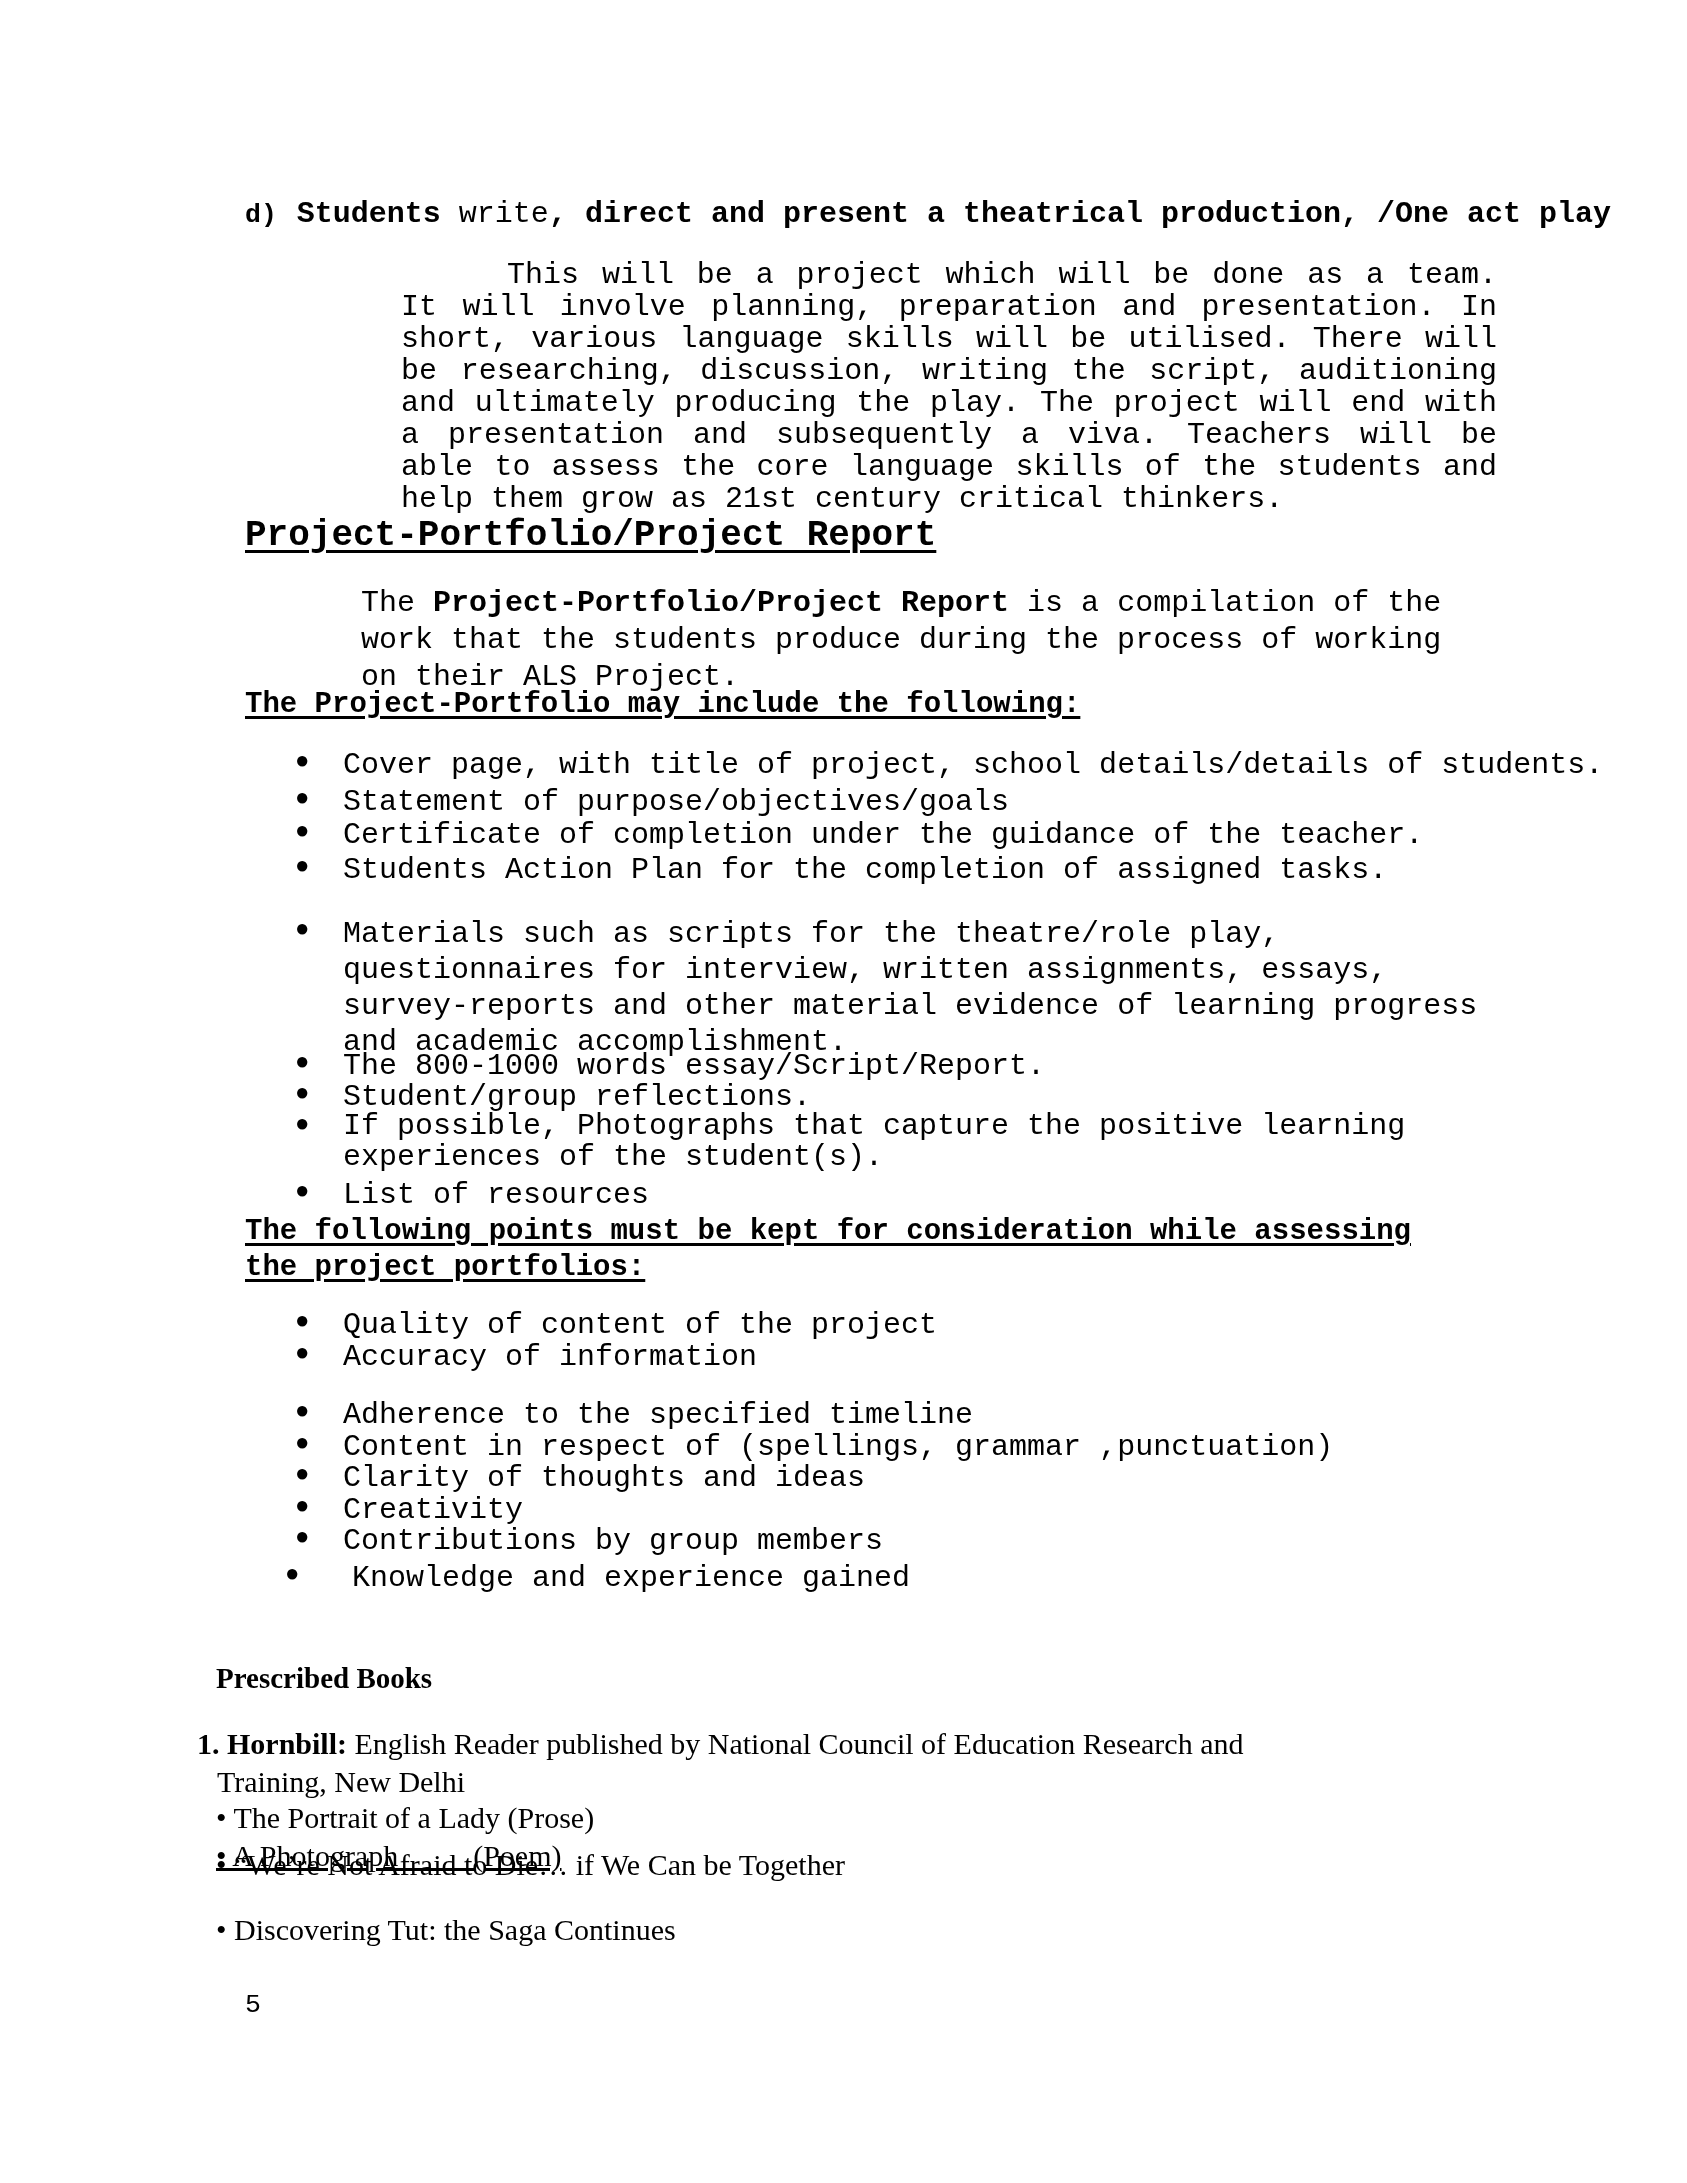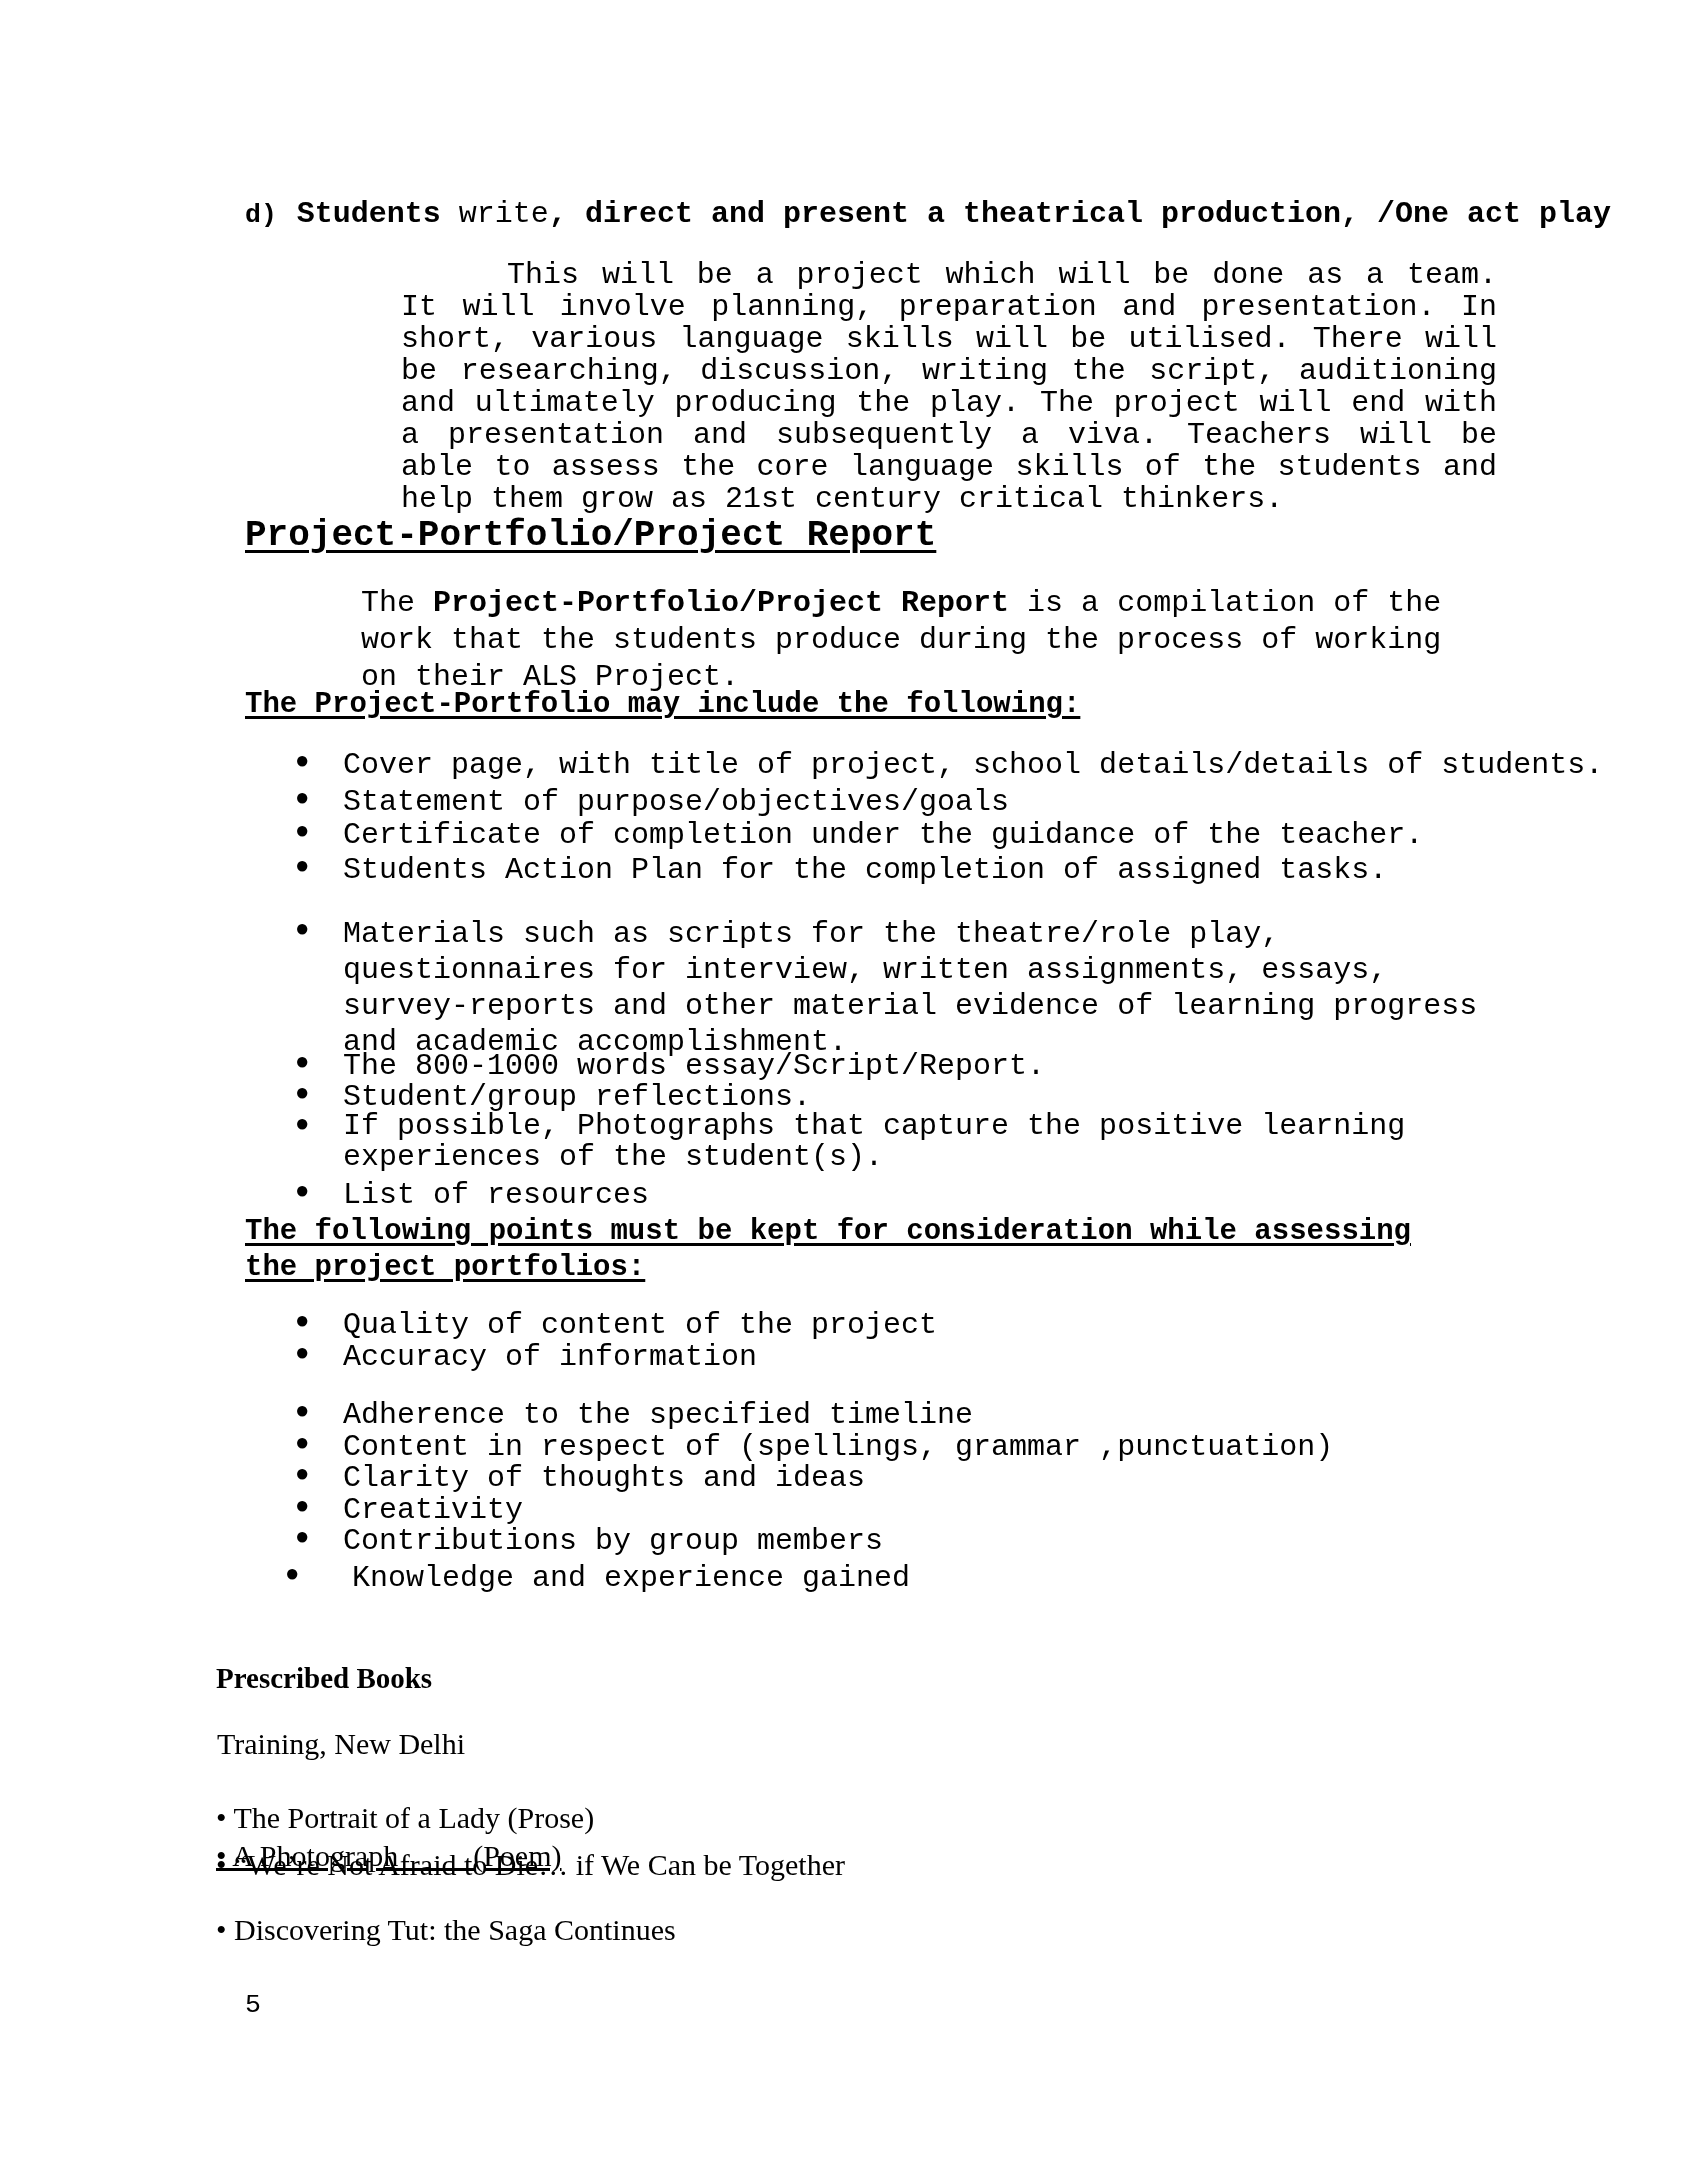--- a/index.html
+++ b/index.html
@@ -121,20 +121,21 @@
     <span class="txt">Contributions by group members</span>
   </div>
 <div class="bullet sans" style="top:1561px; left:237px;">
     <span class="dot">●</span>
     <span class="txt" style="left:67px;">Knowledge and experience gained</span>
   </div>
 
 <div id="prescribed" class="abs serif">Prescribed Books</div>
 
 <div id="hornbill" class="abs serif">
+  <div><b>1.</b> <b>Hornbill:</b><span> English Reader published by National Council of Education Research and</span></div>
   <div class="line2">Training, New Delhi</div>
 </div>
 
 <div class="book-item serif" style="top:1801px;">• The Portrait of a Lady (Prose)</div>
 <div class="book-item serif" style="top:1839px;text-decoration:underline;">• A Photograph          (Poem)</div>
 <div class="book-item serif" style="top:1848px;">• “We’re Not Afraid to Die… if We Can be Together</div>
 <div class="book-item serif" style="top:1913px;">• Discovering Tut: the Saga Continues</div>
 
 <div id="page-num" class="abs sans">5</div>
 

